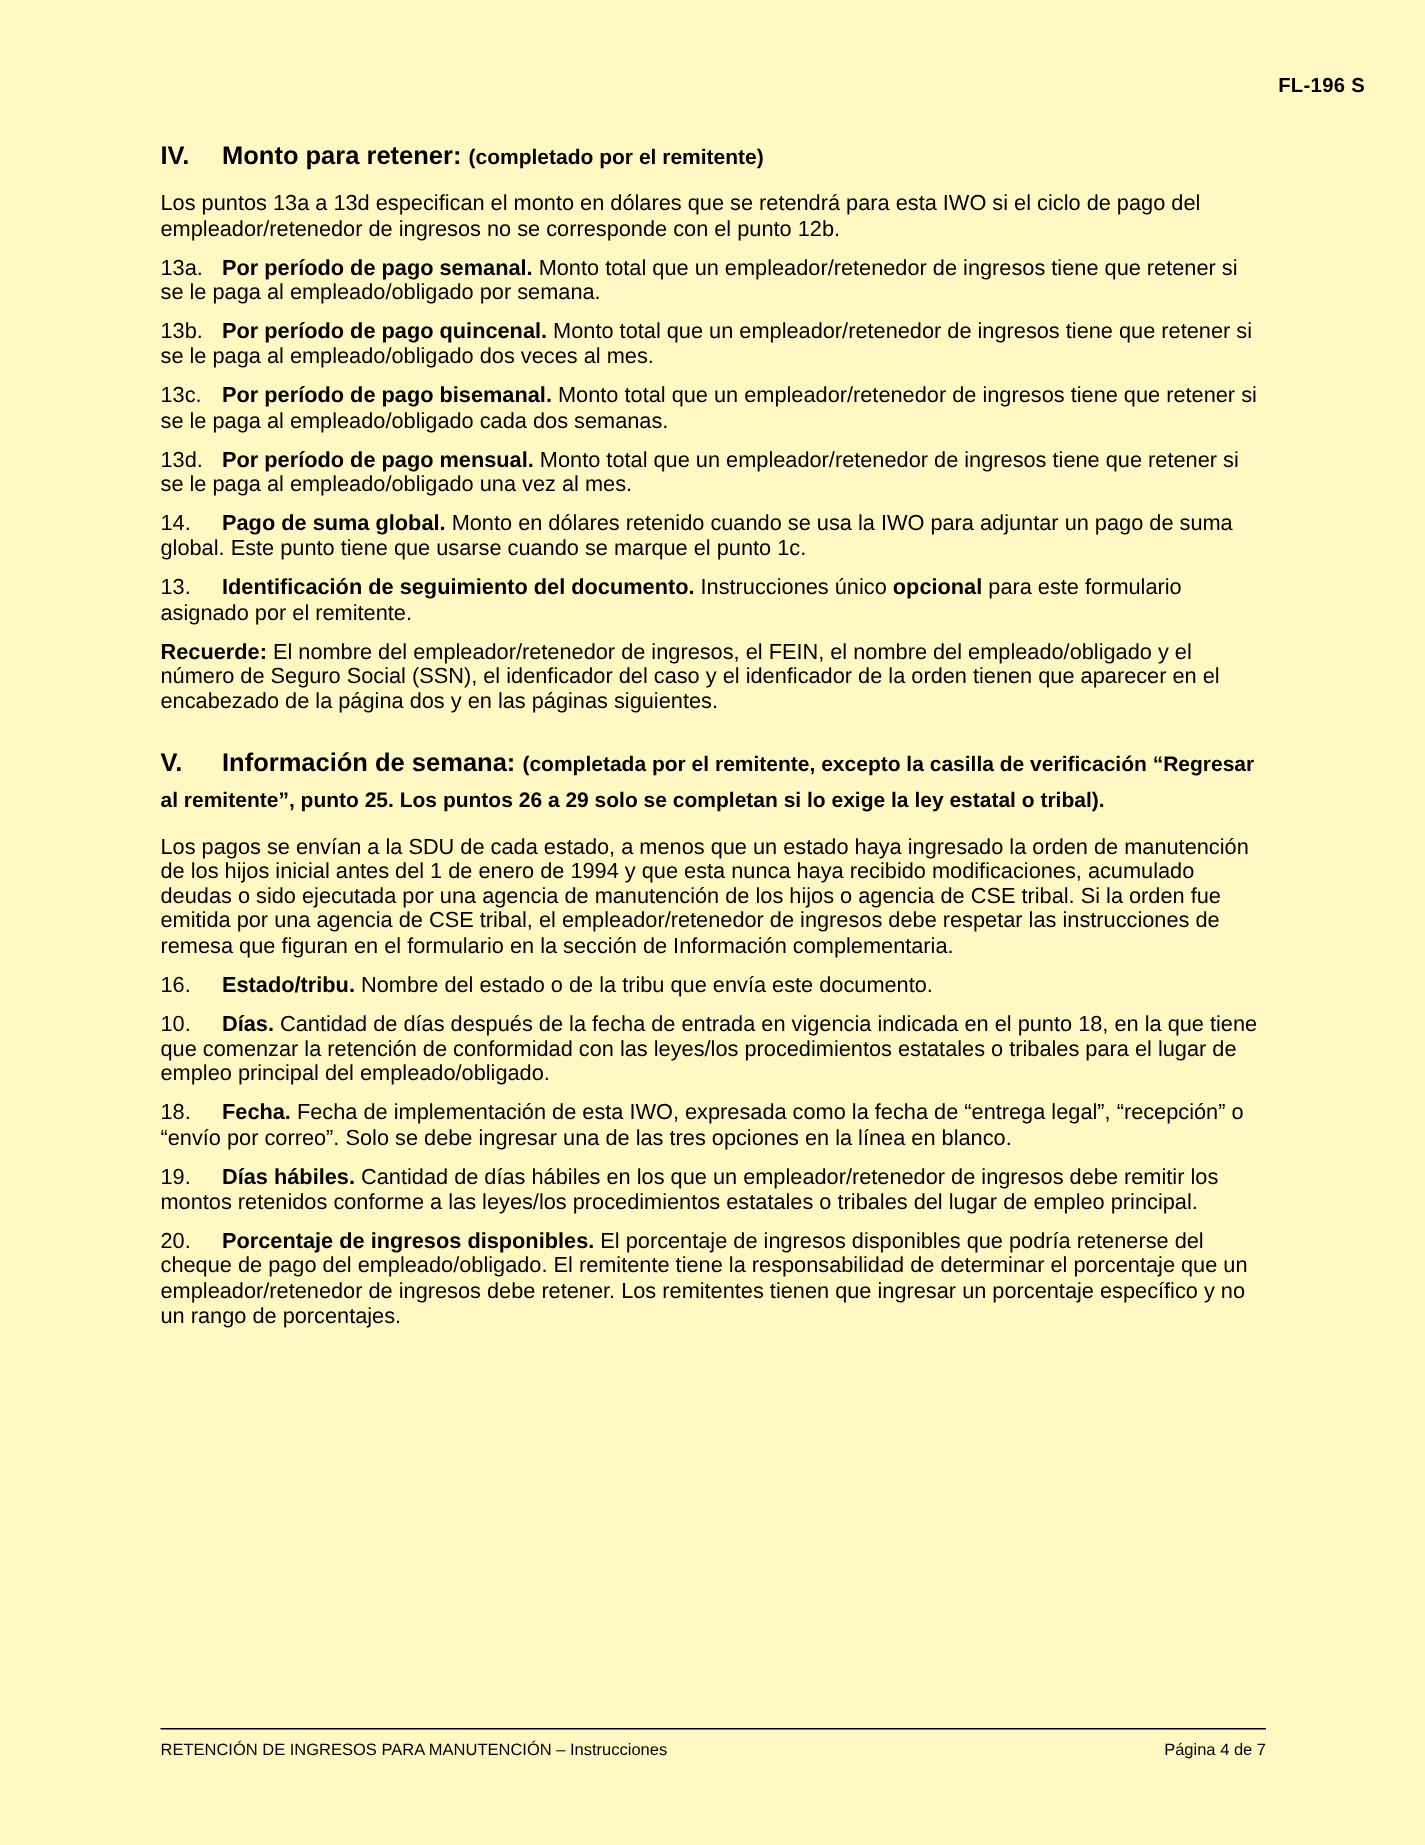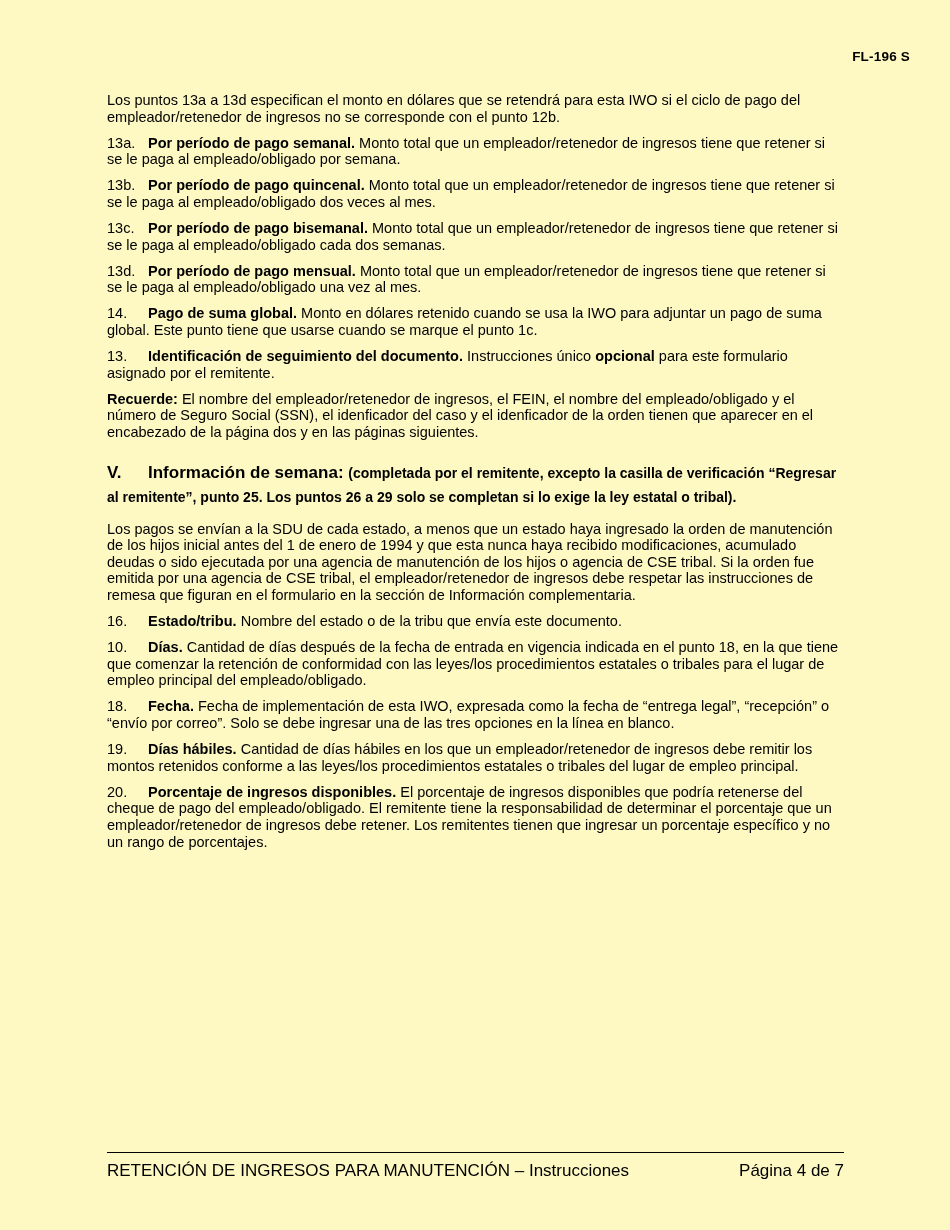--- a/index.html
+++ b/index.html
@@ -49,31 +49,32 @@
     border-top: 1.3px solid #000000;
   }
   .footer {
     position: absolute;
     left: 107px;
     width: 737px;
     top: 1161px;
     display: flex;
     justify-content: space-between;
     align-items: baseline;
-    font-size: 17px;
+    font-size: 11px;
   }
 </style>
 </head>
 <body>
 
 <div class="page">
 
   <div class="form-number">FL-196 S</div>
 
   <div class="content">
+    <p class="h1"><span class="num">IV.</span><span>Monto para retener: </span><span class="sub">(completado por el remitente)</span></p>
     <p class="para"><span>Los puntos 13a a 13d especifican el monto en dólares que se retendrá para esta IWO si el ciclo de pago del empleador/retenedor de ingresos no se corresponde con el punto 12b.</span></p>
     <p class="para"><span class="num">13a.</span><span class="b">Por período de pago semanal.</span><span> Monto total que un empleador/retenedor de ingresos tiene que retener si se le paga al empleado/obligado por semana.</span></p>
     <p class="para"><span class="num">13b.</span><span class="b">Por período de pago quincenal.</span><span> Monto total que un empleador/retenedor de ingresos tiene que retener si se le paga al empleado/obligado dos veces al mes.</span></p>
     <p class="para"><span class="num">13c.</span><span class="b">Por período de pago bisemanal.</span><span> Monto total que un empleador/retenedor de ingresos tiene que retener si se le paga al empleado/obligado cada dos semanas.</span></p>
     <p class="para"><span class="num">13d.</span><span class="b">Por período de pago mensual.</span><span> Monto total que un empleador/retenedor de ingresos tiene que retener si se le paga al empleado/obligado una vez al mes.</span></p>
     <p class="para"><span class="num">14.</span><span class="b">Pago de suma global.</span><span> Monto en dólares retenido cuando se usa la IWO para adjuntar un pago de suma global. Este punto tiene que usarse cuando se marque el punto 1c.</span></p>
     <p class="para"><span class="num">13.</span><span class="b">Identificación de seguimiento del documento.</span><span> Instrucciones único </span><span class="b">opcional</span><span> para este formulario asignado por el remitente.</span></p>
     <p class="para"><span class="b">Recuerde:</span><span>  El nombre del empleador/retenedor de ingresos, el FEIN, el nombre del empleado/obligado y el número de Seguro Social (SSN), el idenficador del caso y el idenficador de la orden tienen que aparecer en el encabezado de la página dos y en las páginas siguientes.</span></p>
     <p class="h1"><span class="num">V.</span><span>Información de semana: </span><span class="sub">(completada por el remitente, excepto la casilla de verificación “Regresar al remitente”, punto 25. Los puntos 26 a 29 solo se completan si lo exige la ley estatal o tribal).</span></p>
     <p class="para"><span>Los pagos se envían a la SDU de cada estado, a menos que un estado haya ingresado la orden de manutención de los hijos inicial antes del 1 de enero de 1994 y que esta nunca haya recibido modificaciones, acumulado deudas o sido ejecutada por una agencia de manutención de los hijos o agencia de CSE tribal. Si la orden fue emitida por una agencia de CSE tribal, el empleador/retenedor de ingresos debe respetar las instrucciones de remesa que figuran en el formulario en la sección de Información complementaria.</span></p>

